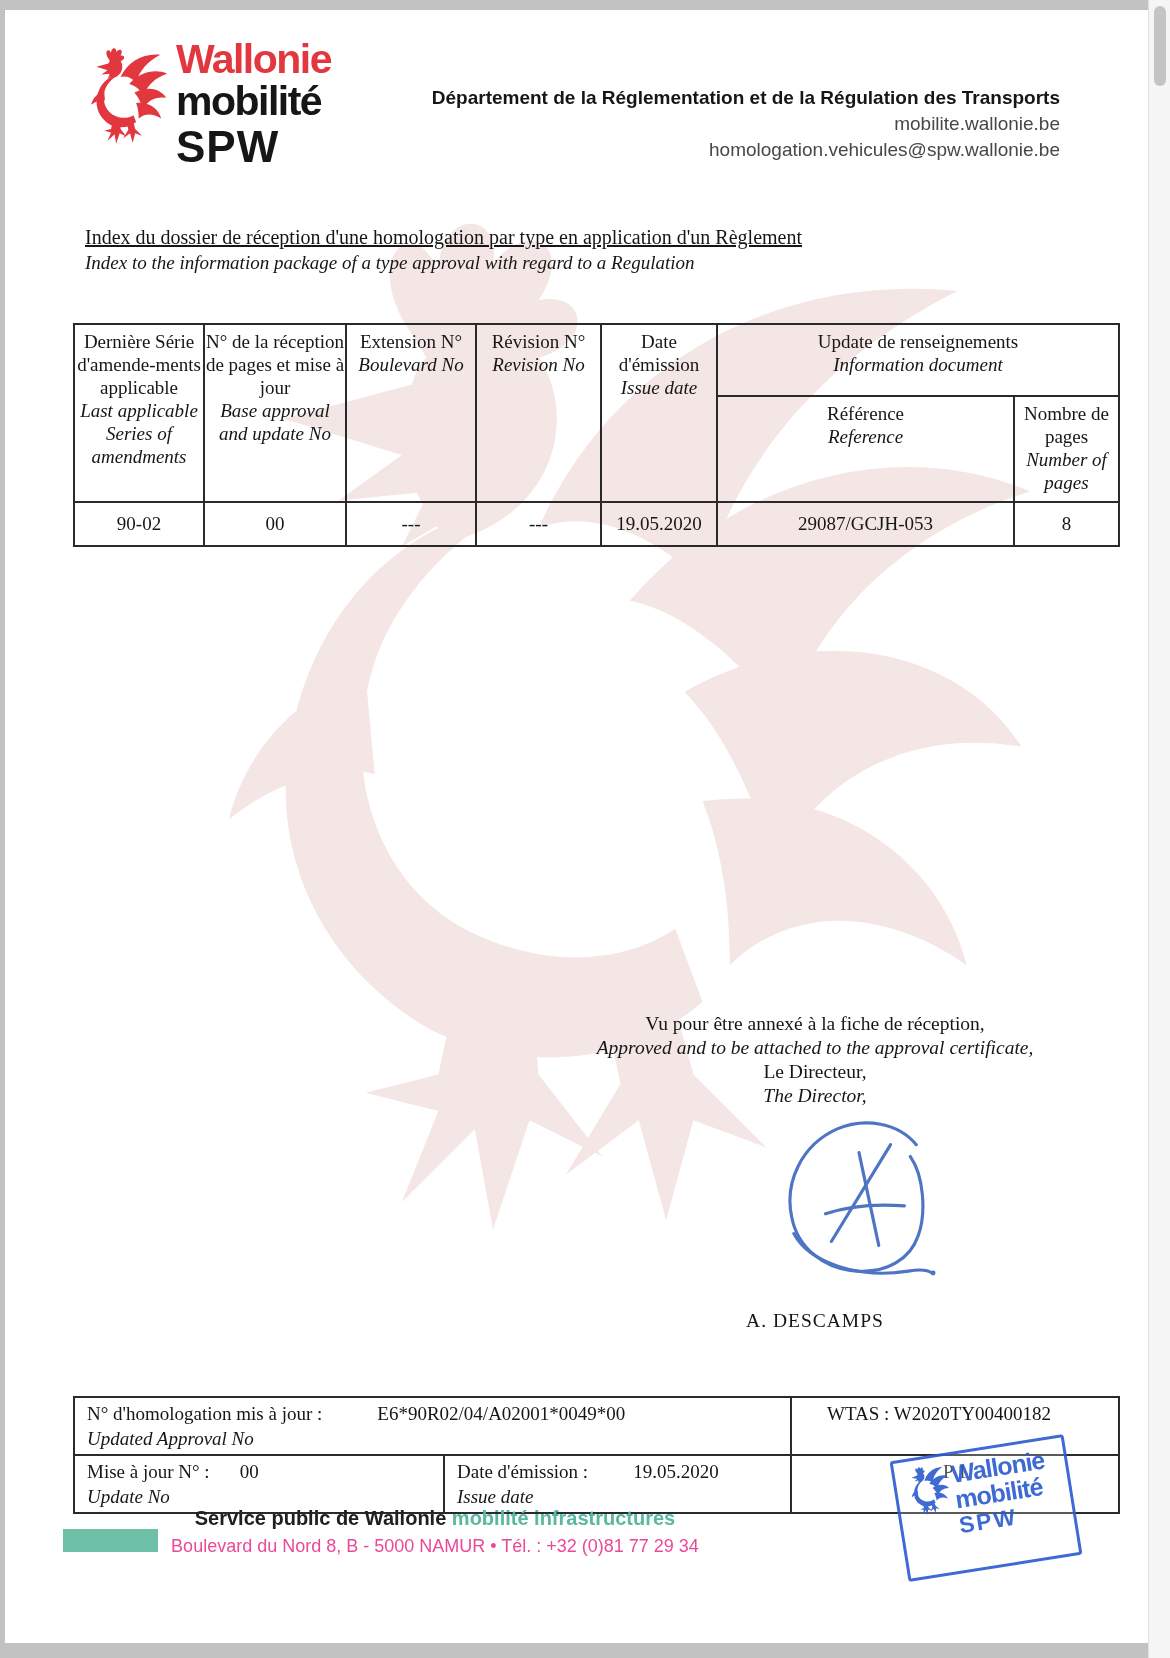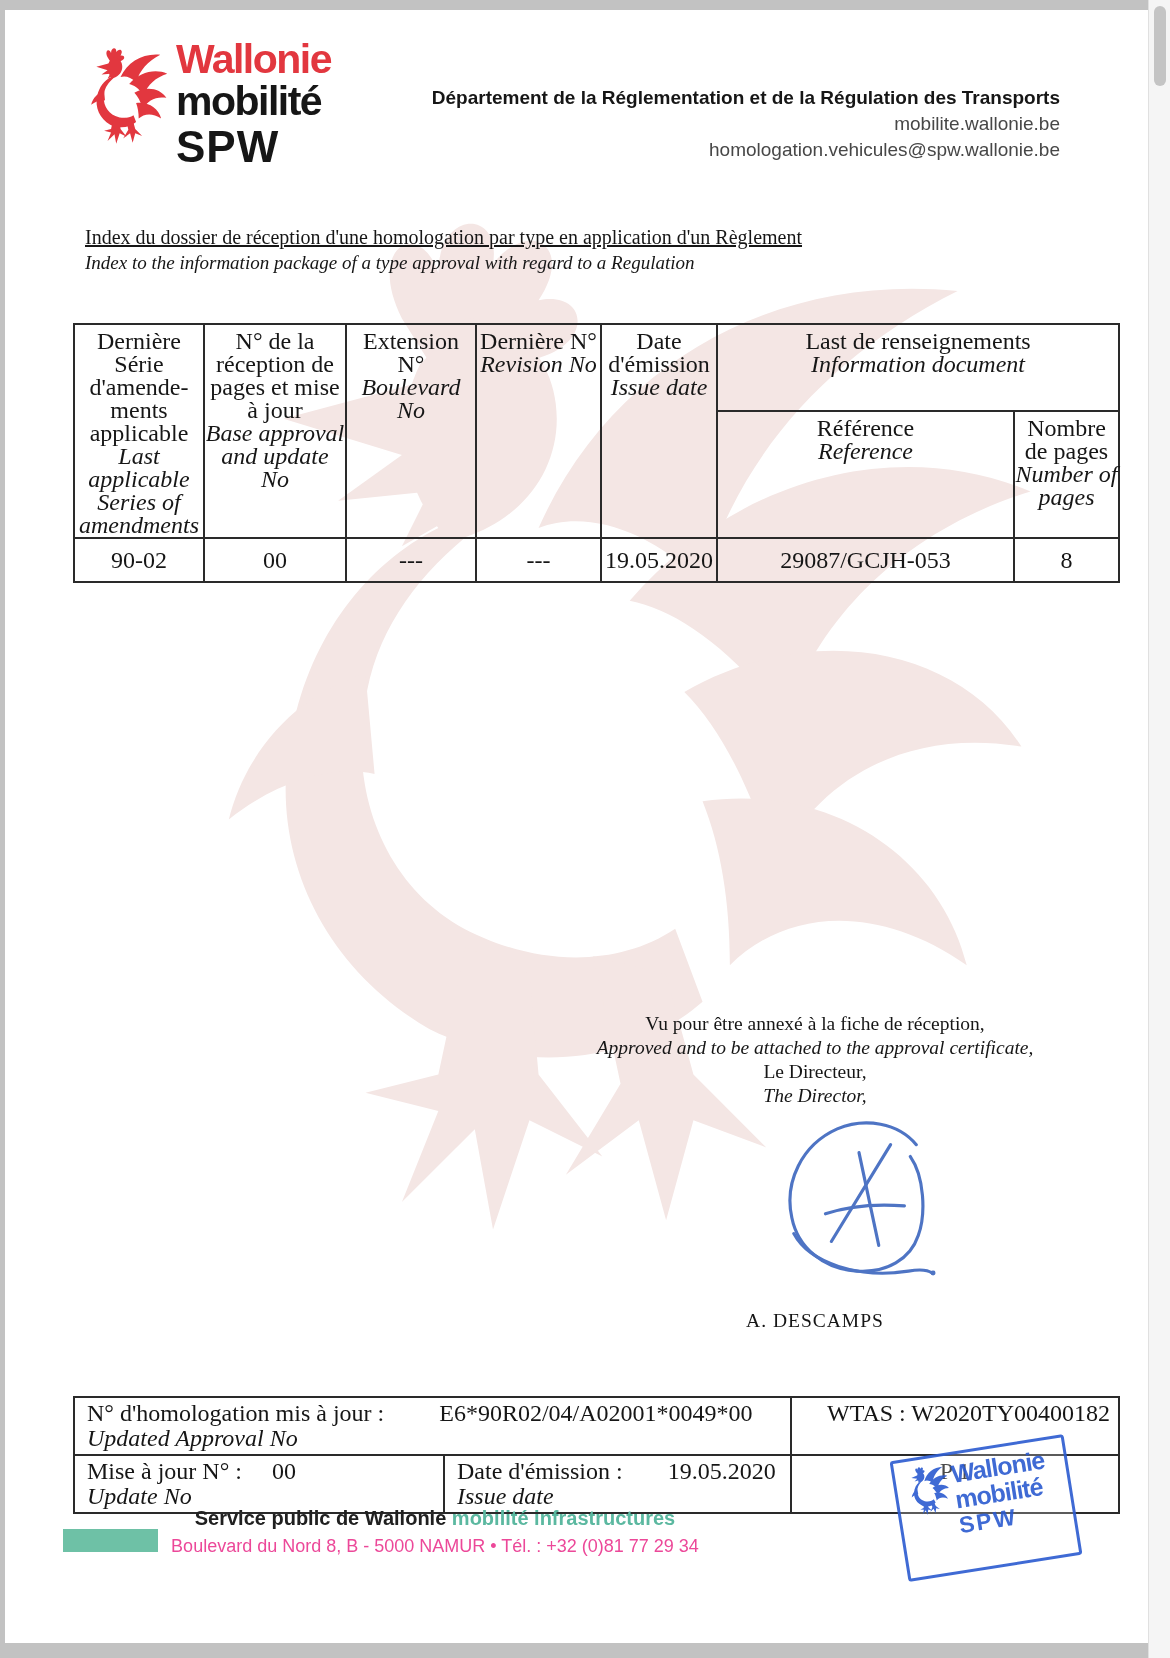--- a/index.html
+++ b/index.html
@@ -38,21 +38,21 @@
   
   .serif { font-family:"Liberation Serif", serif; color:#161616; }
   .en { font-style:italic; }
 
   .doc-title { position:absolute; left:80px; top:216px; }
   .doc-title .fr-title { font-size:20px; text-decoration:underline; }
   .doc-title .en { font-size:19px; margin-top:3px; }
 
   
   table { border-collapse:collapse; }
-  td { border:2px solid #2a2a2a; font-size:24px; background:transparent; }
+  td { border:2px solid #2a2a2a; font-size:19px; background:transparent; }
 
   .main-table { position:absolute; left:68px; top:313px; width:1045px; table-layout:fixed; }
   .main-table td { text-align:center; vertical-align:top; padding-top:5px; line-height:23px; }
   .main-table tr.data td { vertical-align:middle; padding:0; height:44px; line-height:20px; }
 
   
   .approve-block { position:absolute; left:500px; top:1002px; width:620px;
                    text-align:center; font-size:19.5px; line-height:24px; }
   .signature { position:absolute; left:775px; top:1105px; width:158px; height:168px; }
   .signature svg { width:100%; height:100%; }
@@ -155,29 +155,29 @@
       </td>
       <td rowspan="2">
         <div>N° de la réception de pages et mise à jour</div>
         <div class="en">Base approval and update No</div>
       </td>
       <td rowspan="2">
         <div>Extension N°</div>
         <div class="en">Boulevard No</div>
       </td>
       <td rowspan="2">
-        <div>Dernière N°</div>
+        <div>Révision N°</div>
         <div class="en">Revision No</div>
       </td>
       <td rowspan="2">
         <div>Date d'émission</div>
         <div class="en">Issue date</div>
       </td>
       <td colspan="2">
-        <div>Last de renseignements</div>
+        <div>Update de renseignements</div>
         <div class="en">Information document</div>
       </td>
     </tr>
     <tr style="height:106px">
       <td>
         <div>Référence</div>
         <div class="en">Reference</div>
       </td>
       <td>
         <div>Nombre de pages</div>

